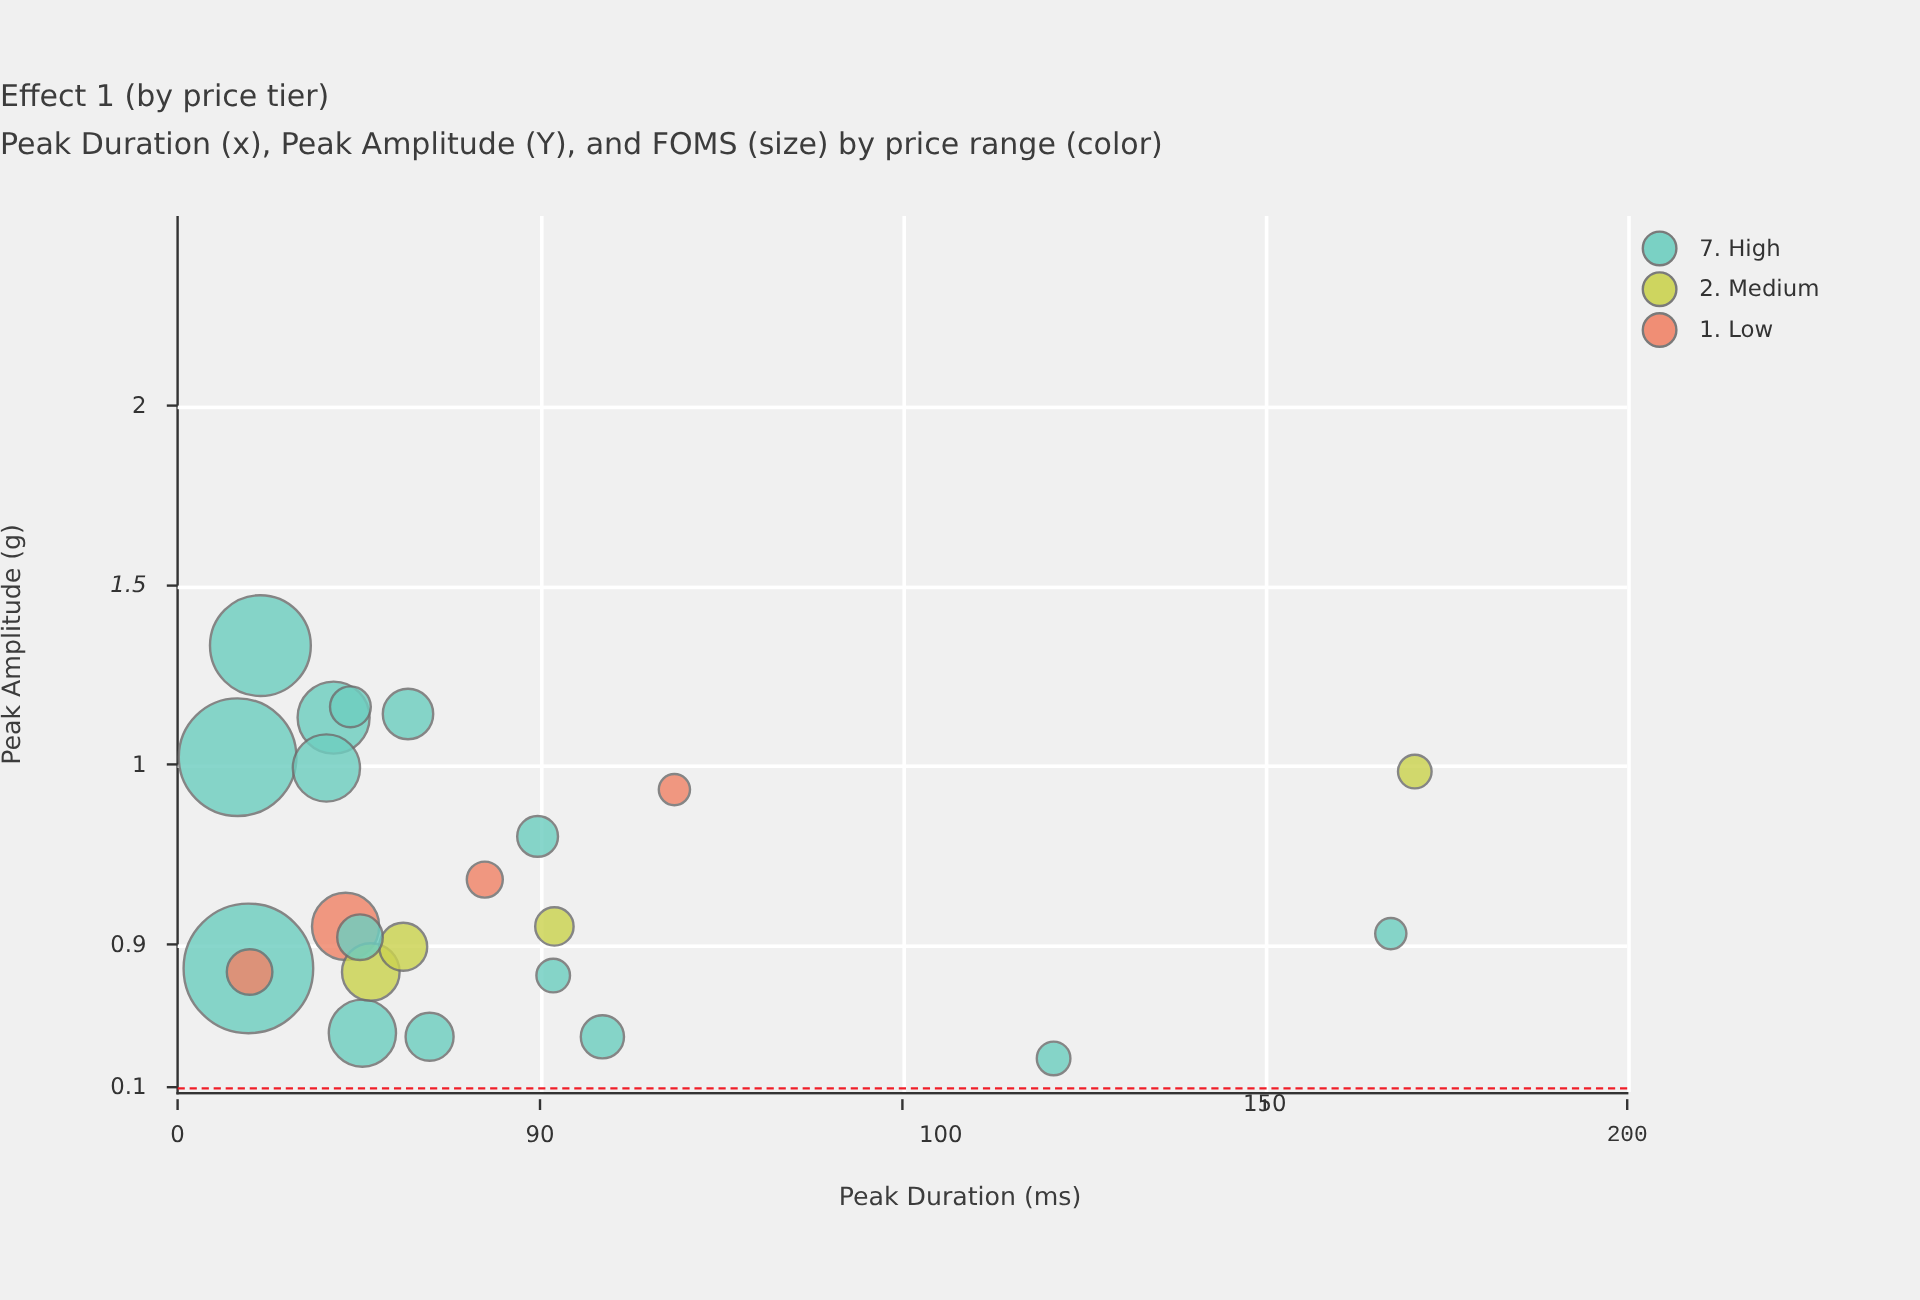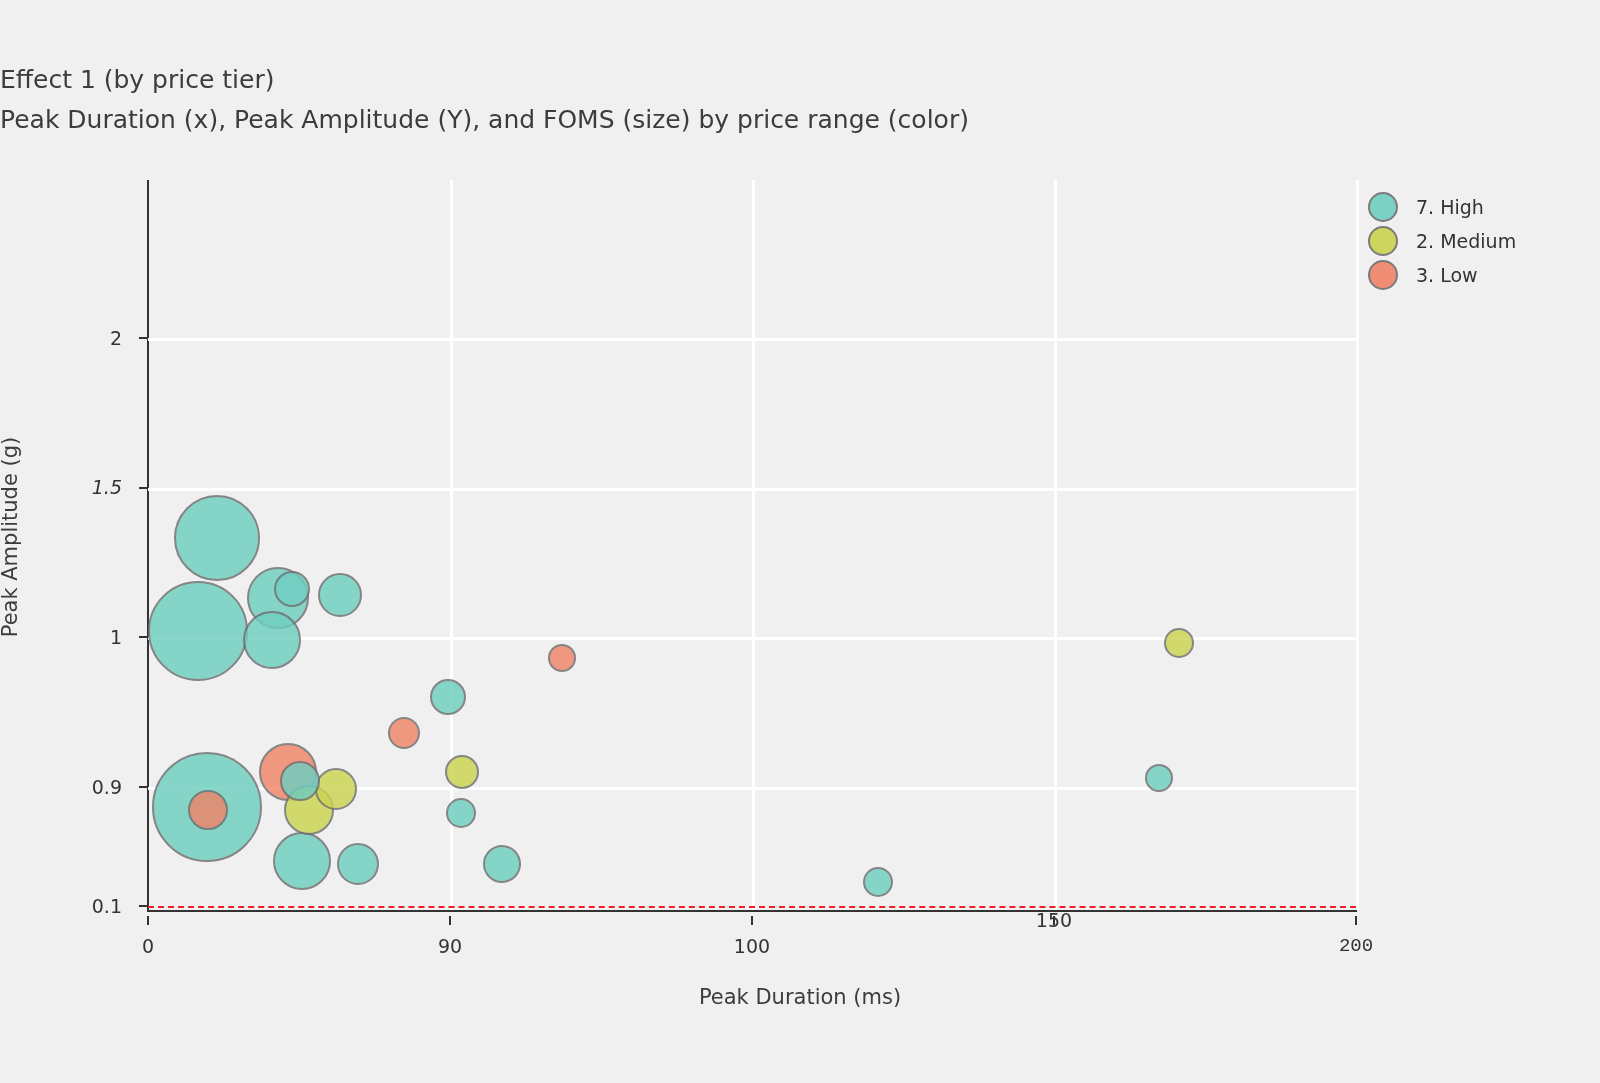--- a/index.html
+++ b/index.html
@@ -192,21 +192,21 @@
       <div class="ytick-label" style="left: 22px; top: 637px;">1</div>
       <div class="ytick-mark" style="left: 139px; top: 637px;"></div>
       <div class="ytick-label" style="left: 22px; top: 487px; font-style: italic;">1.5</div>
       <div class="ytick-mark" style="left: 139px; top: 487.5px;"></div>
       <div class="ytick-label" style="left: 22px; top: 338px;">2</div>
       <div class="ytick-mark" style="left: 139px; top: 338px;"></div>
       <div class="xtick-label" style="left: 148px; top: 935px;">0</div>
       <div class="xtick-mark" style="left: 148px; top: 916px;"></div>
       <div class="xtick-label" style="left: 450px; top: 935px;">90</div>
       <div class="xtick-mark" style="left: 450px; top: 916px;"></div>
-      <div class="xtick-label" style="left: 752px; top: 935px;">100</div>
+      <div class="xtick-label" style="left: 752px; top: 935px; text-align: right;">100</div>
       <div class="xtick-mark" style="left: 752px; top: 916px;"></div>
       <div class="xtick-label" style="left: 1054px; top: 909px;">150</div>
       <div class="xtick-mark" style="left: 1054px; top: 916px;"></div>
       <div class="xtick-label" style="left: 1356px; top: 935px; font-family: Liberation Mono, monospace;">200</div>
       <div class="xtick-mark" style="left: 1356px; top: 916px;"></div>
     </div>
 
   <div class="axis-title-x">Peak Duration (ms)</div>
   <div class="axis-title-y">Peak Amplitude (g)</div>
 
@@ -214,17 +214,17 @@
       <div class="legend-row">
         <span class="legend-swatch" style="background: rgb(110, 206, 192);"></span>
         <span class="legend-label">7. High</span>
       </div>
       <div class="legend-row">
         <span class="legend-swatch" style="background: rgb(203, 211, 80);"></span>
         <span class="legend-label">2. Medium</span>
       </div>
       <div class="legend-row">
         <span class="legend-swatch" style="background: rgb(240, 132, 104);"></span>
-        <span class="legend-label">3. Low</span>
+        <span class="legend-label">1. Low</span>
       </div>
     </div>
 
 </div>
 
 </body></html>

